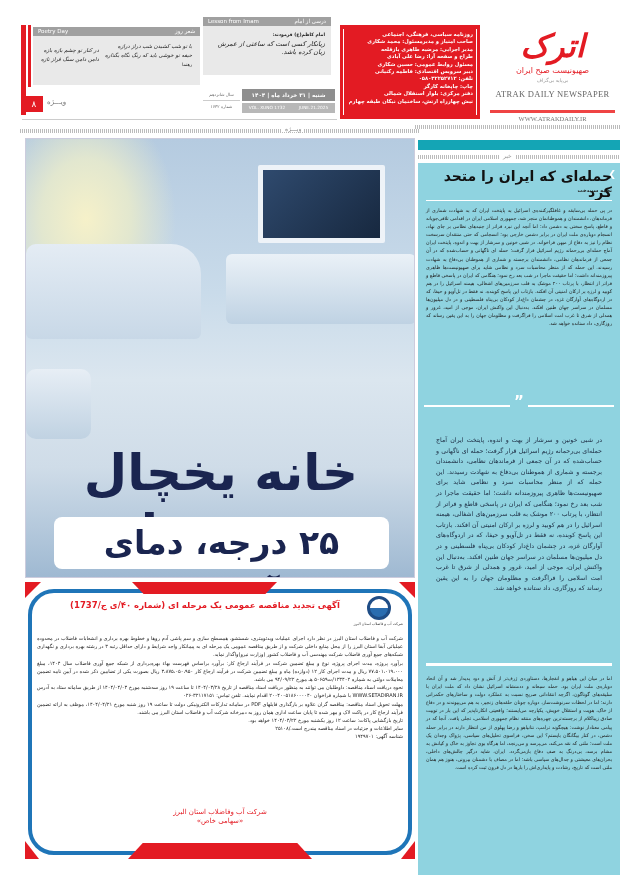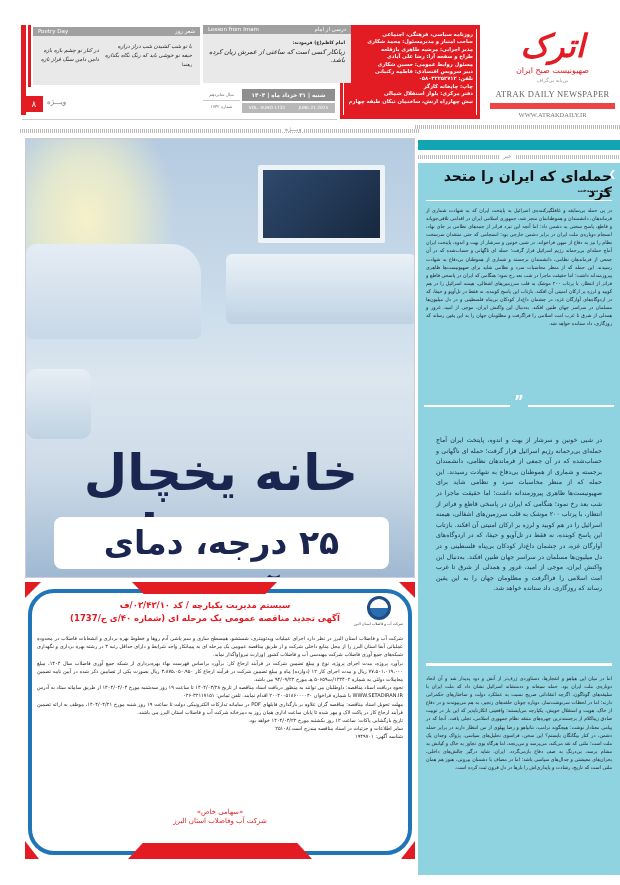--- a/index.html
+++ b/index.html
@@ -3,28 +3,28 @@
 <meta charset="utf-8">
 <style>
 *{box-sizing:border-box;margin:0;padding:0}
 html,body{width:620px;height:885px;background:#fff;overflow:hidden}
 body{position:relative;font-family:"DejaVu Sans",sans-serif;color:#222}
 .abs{position:absolute}
 
 #logo{left:490px;top:22px;width:125px;height:100px;text-align:center}
 #logo .mark{font-family:"DejaVu Serif",serif;color:#e31b23;font-size:32px;font-weight:bold;line-height:48px;font-style:italic;direction:rtl}
 #logo .sub{color:#e31b23;font-size:8px;direction:rtl;margin-top:-4px}
-#logo .en{font-family:"Liberation Serif",serif;color:#666;font-size:8.5px;letter-spacing:.3px;margin-top:6px;border-bottom:6px solid #ef4444;padding-bottom:4px}
+#logo .en{font-family:"Liberation Serif",serif;color:#666;font-size:8.5px;letter-spacing:.3px;margin-top:6px;border-bottom:3px solid #ef4444;padding-bottom:11px}
 #logo .www{font-family:"Liberation Serif",serif;color:#777;font-size:6.5px;margin-top:2px}
 #masthead{left:340px;top:25px;width:140px;height:94px;background:#e31b23;color:#fff;direction:rtl;padding:6px 7px 4px 7px;font-size:5.2px;line-height:7.4px;font-weight:bold}
 #masthead::after{content:"";position:absolute;right:3px;top:4px;bottom:4px;width:1px;background:#fff}
 #masthead::before{content:"";position:absolute;left:3px;top:4px;bottom:4px;width:1px;background:#fff}
 .gbox{background:#e9e9e9}
 .ghead{background:#a0a0a0;color:#fff;font-size:5.5px;height:9px;line-height:9px;padding:0 5px;display:flex;justify-content:space-between}
-#lesson{left:203px;top:25px;width:148px;height:58px}
+#lesson{left:203px;top:17px;width:128px;height:58px}
 #lesson .body{direction:rtl;padding:6px 6px;font-size:4.6px}
 #lesson .quote{font-family:"DejaVu Serif",serif;font-size:6.5px;margin-top:3px;font-style:italic}
 #poetry{left:33px;top:27px;width:167px;height:58px}
 #poetry .body{direction:rtl;display:flex;justify-content:space-between;padding:6px 8px;font-family:"DejaVu Serif",serif;font-style:italic;font-size:5.4px;line-height:9px}
 .redbar{background:#e31b23;width:5px}
 #date{left:242px;top:89px;width:93px;height:12px;background:#8e8e8e;color:#fff;font-size:5.6px;text-align:center;line-height:12px;direction:rtl;font-weight:bold}
 #vol{left:242px;top:103px;width:93px;height:10px;background:#b8b8b8;color:#fff;font-size:4.3px;line-height:10px;display:flex;justify-content:space-around}
 #yearinfo{left:203px;top:89px;width:37px;height:24px;font-size:4.2px;color:#666;direction:rtl;text-align:center;line-height:11px}
 #yearinfo div{border-bottom:1px solid #ccc}
 #pagebadge{left:25px;top:96px;width:18px;height:16px;background:#e31b23;color:#fff;text-align:center;line-height:16px;font-size:9px}
@@ -161,35 +161,34 @@
   <div class="cornL"></div>
   <div class="cornR"></div>
   <div class="cornBL"></div>
   <div class="cornBR"></div>
   <div class="frame"></div>
   <div class="redtop"></div>
   <div class="redbot"></div>
   <div id="wlogo"></div>
   <div id="wlogo-cap">شرکت آب و فاضلاب استان البرز</div>
   <div id="t-title">
-    <div>سیستم مدیریت یکپارچه / کد ۰۳/۴۳/۱۰/ف</div>
     <div>آگهی تجدید مناقصه عمومی یک مرحله ای (شماره ۴۰/ی ج/1737)</div>
   </div>
   <div id="t-body">
     <p>شرکت آب و فاضلاب استان البرز در نظر دارد اجرای عملیات ویدئومتری، شستشو، همسطح سازی و سم پاشی آدم روها و خطوط بهره برداری و انشعابات فاضلاب در محدوده عملیاتی آبفا استان البرز را از محل منابع داخلی شرکت و از طریق مناقصه عمومی یک مرحله ای به پیمانکار واجد شرایط و دارای حداقل رتبه ۳ در رشته بهره برداری و نگهداری شبکه‌های جمع آوری فاضلاب شرکت مهندسی آب و فاضلاب کشور (وزارت نیرو)واگذار نماید.</p>
     <p>برآورد پروژه، مدت اجرای پروژه، نوع و مبلغ تضمین شرکت در فرآیند ارجاع کار: برآورد براساس فهرست بهاء بهره‌برداری از شبکه جمع آوری فاضلاب سال ۱۴۰۴، مبلغ ۷۷،۵۰۱،۰۱۹،۰۰۰ ریال و مدت اجرای کار ۱۲ (دوازده) ماه و مبلغ تضمین شرکت در فرآیند ارجاع کار ۳،۸۷۵،۰۵۰،۹۵۰ ریال بصورت یکی از تضامین ذکر شده در آیین نامه تضمین معاملات دولتی به شماره ۱۲۳۴۰۲/ت۵۰۶۵۹ هـ مورخ ۹۴/۰۹/۲۲ می باشد.</p>
     <p>نحوه دریافت اسناد مناقصه: داوطلبان می توانند به منظور دریافت اسناد مناقصه از تاریخ ۱۴۰۴/۰۳/۲۸ تا ساعت ۱۹ روز سه‌شنبه مورخ ۱۴۰۴/۰۴/۰۳ از طریق سامانه ستاد به آدرس WWW.SETADIRAN.IR با شماره فراخوان ۲۰۰۴۰۰۵۱۸۶۰۰۰۰۴۰ اقدام نمایند. تلفن تماس: ۳۲۱۱۷۱۵۱-۰۲۶</p>
     <p>مهلت تحویل اسناد مناقصه: مناقصه گران علاوه بر بارگذاری فایلهای PDF در سامانه تدارکات الکترونیکی دولت تا ساعت ۱۹ روز شنبه مورخ ۱۴۰۴/۰۴/۲۱، موظف به ارائه تضمین فرآیند ارجاع کار در پاکت لاک و مهر شده تا پایان ساعت اداری همان روز به دبیرخانه شرکت آب و فاضلاب استان البرز می باشند.</p>
     <p>تاریخ بازگشایی پاکات: ساعت ۱۲ روز یکشنبه مورخ ۱۴۰۴/۰۴/۲۲ خواهد بود.</p>
     <p>سایر اطلاعات و جزئیات در اسناد مناقصه مندرج است./۲۵۱۰۸</p>
     <p>شناسه آگهی: ۱۹۴۹۷۰۱</p>
   </div>
   <div id="t-footer">
+    <div>شرکت آب وفاضلاب استان البرز</div>
     <div>«سهامی خاص»</div>
-    <div>شرکت آب وفاضلاب استان البرز</div>
   </div>
 </div>
 
 <div id="rc-top" class="abs dots"></div>
 <div id="rc-bar" class="abs"></div>
 <div id="rc-sect" class="abs dots"></div>
 <div id="rc-sectlbl" class="abs">خبر</div>
 <div id="rc" class="abs">
   <span class="chev">❮</span>
   <div class="title">حمله‌ای که ایران را متحد کرد</div>

